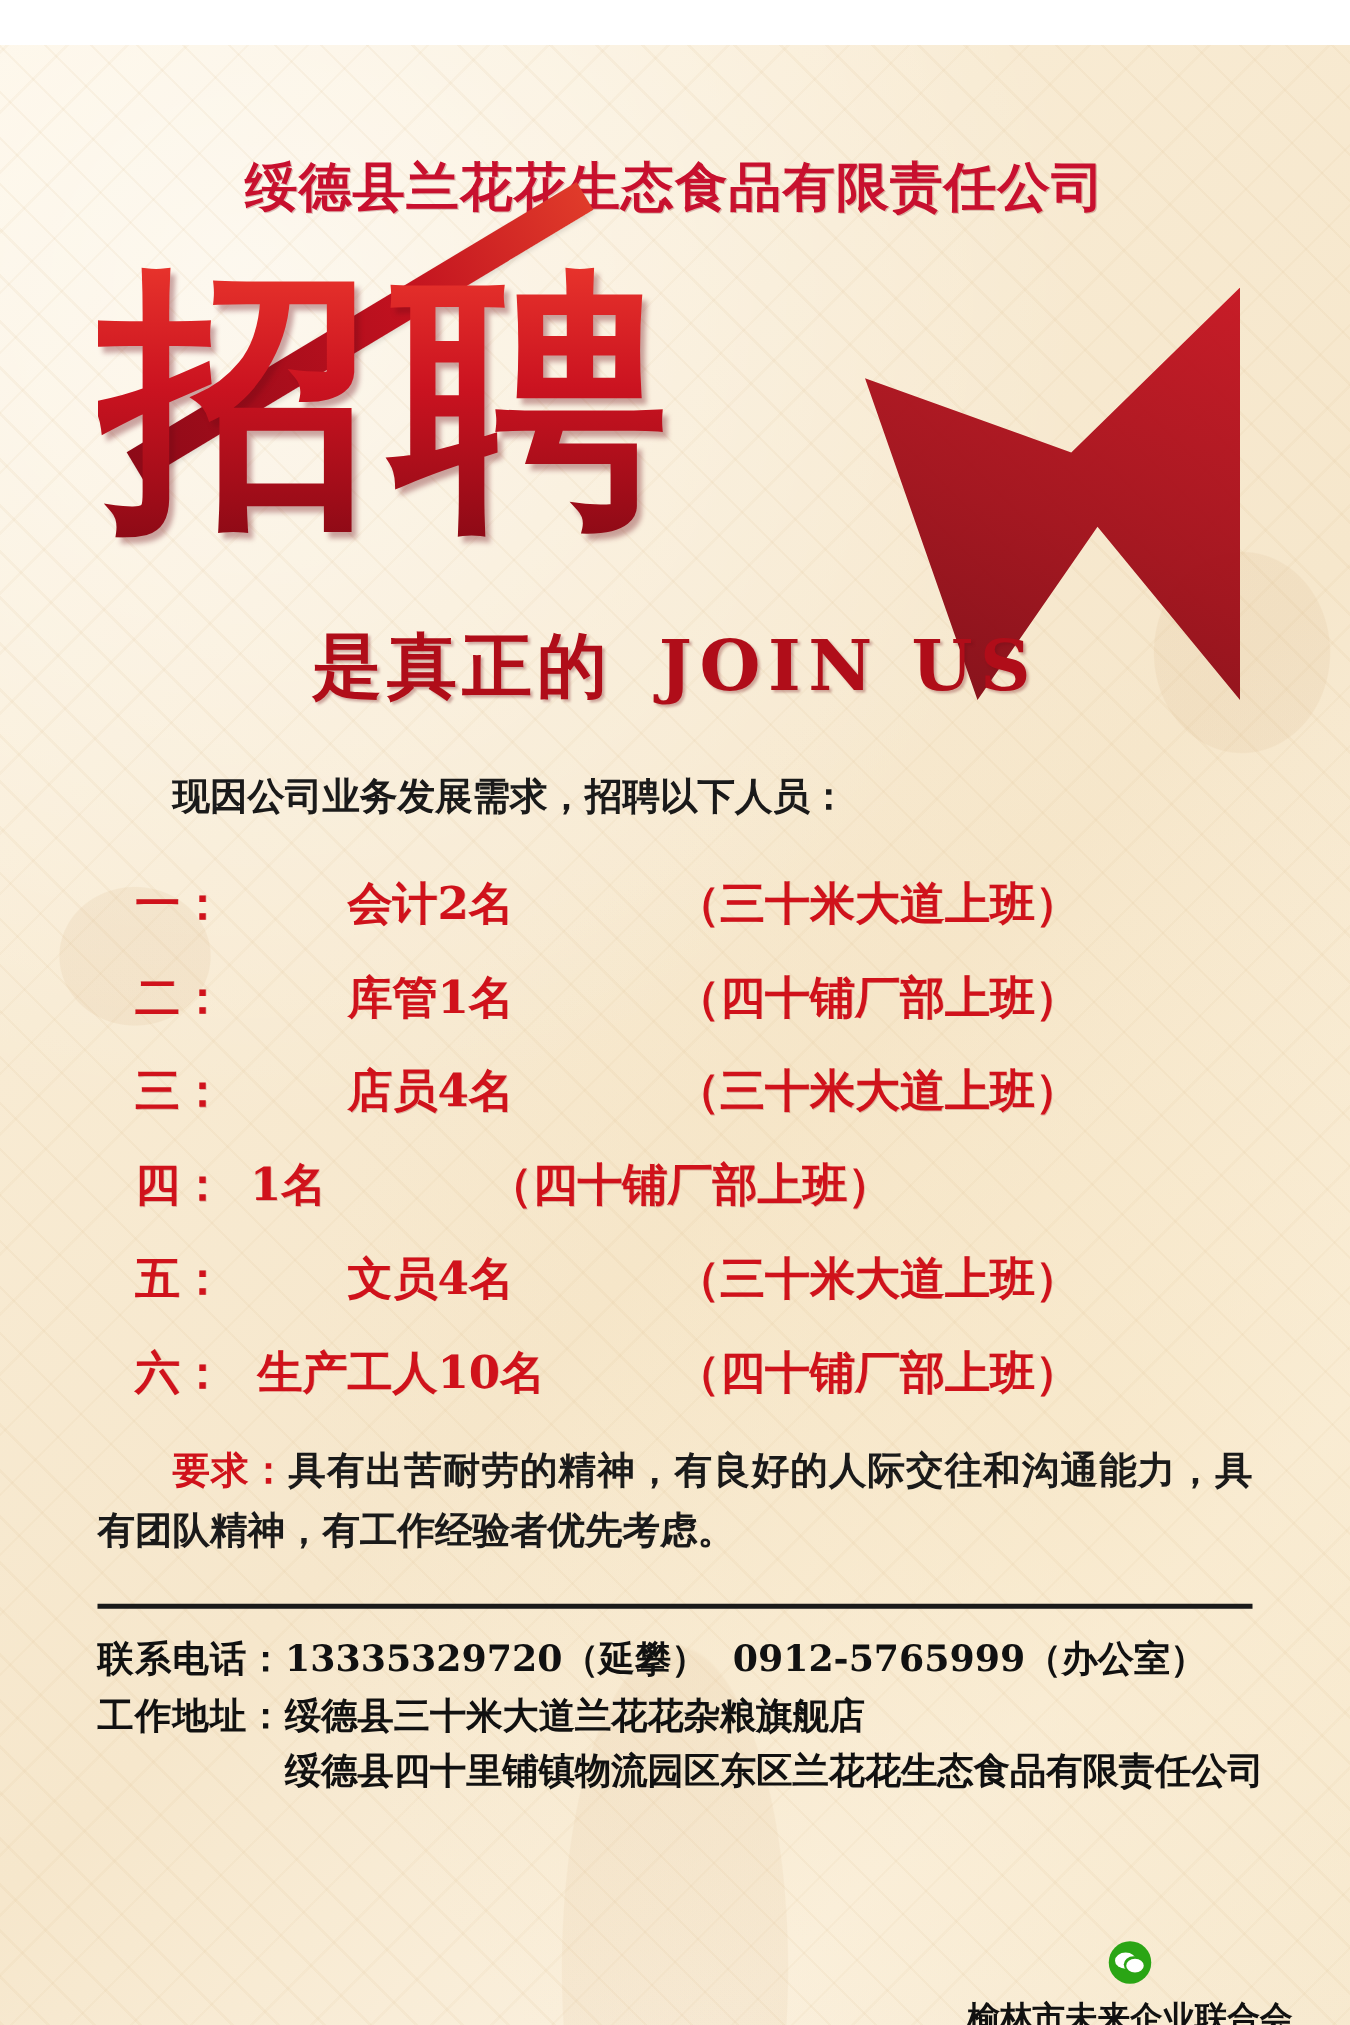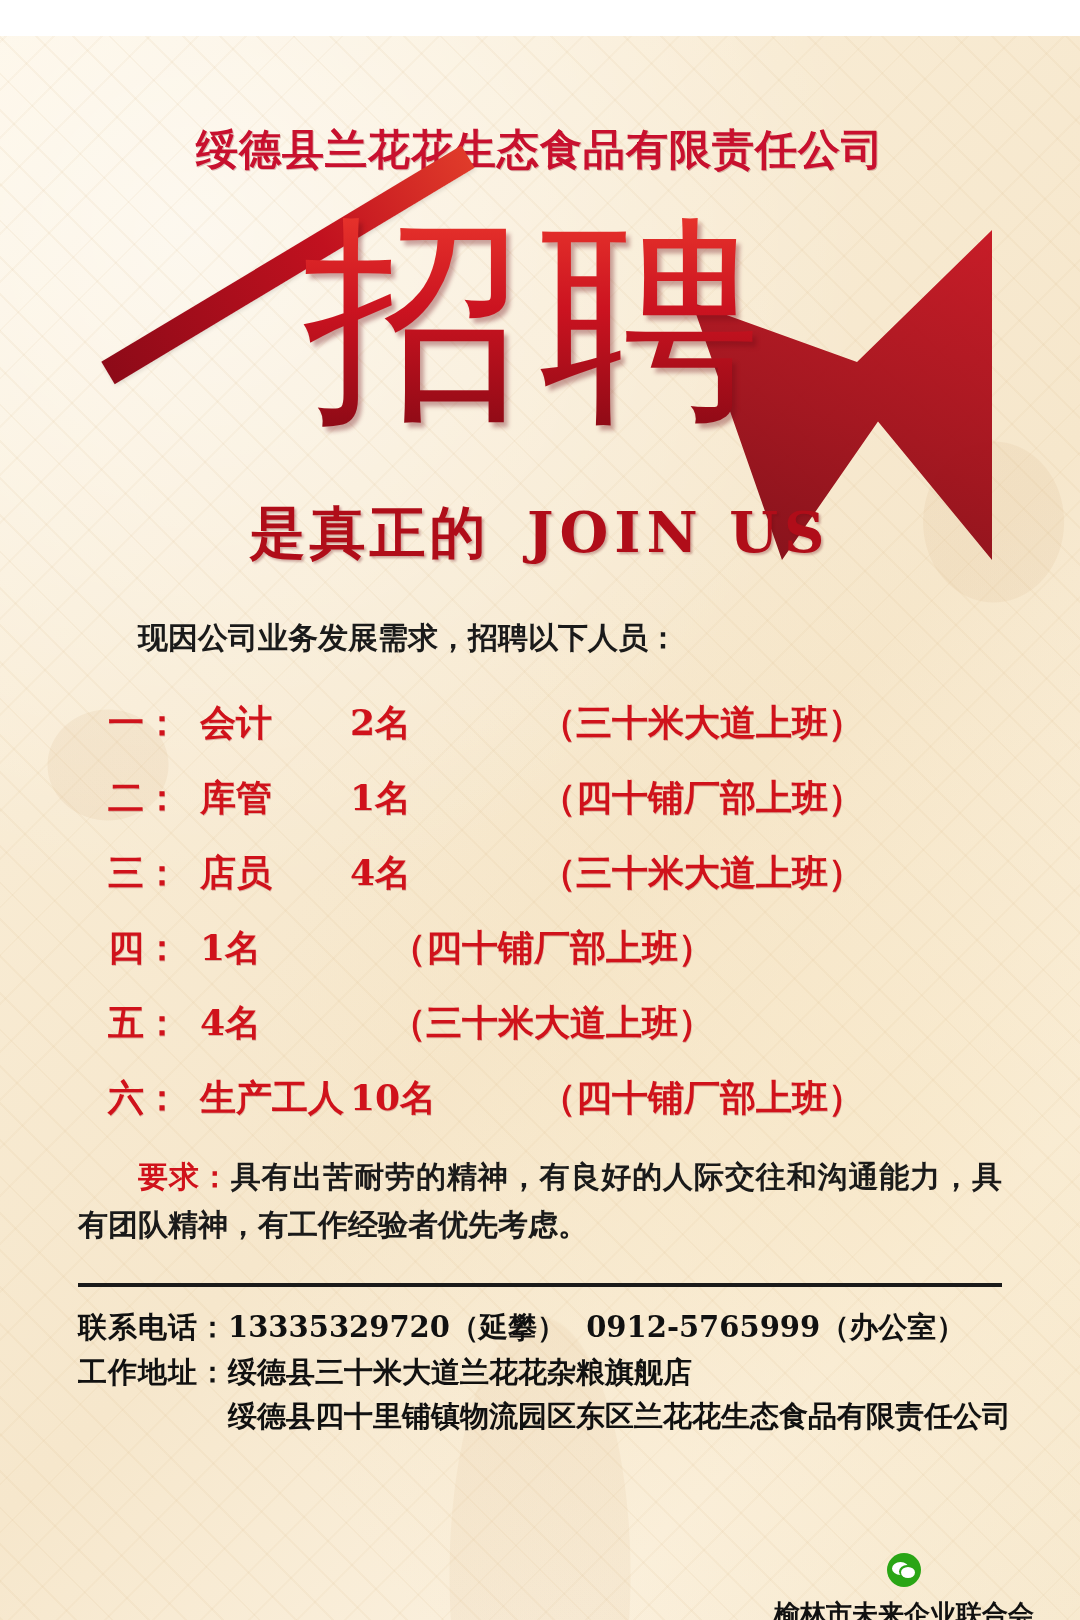--- a/index.html
+++ b/index.html
@@ -77,24 +77,23 @@
     height: 330px;
     background: linear-gradient(200deg, #c5121f 0%, #a00d18 55%, #7d0712 100%);
     clip-path: polygon(100% 0%, 100% 100%, 62% 58%, 30% 100%, 0% 22%, 55% 40%);
     opacity: 0.95;
   }
   .hero .zhaopin {
     position: absolute;
     left: 0;
     right: 0;
     top: 10px;
-    text-align: center;
     font-size: 220px;
     line-height: 1;
-    font-weight: normal;
+    font-weight: bold;
     letter-spacing: 16px;
     color: #c5121f;
     background: linear-gradient(180deg, #e8342c 0%, #cb1320 45%, #8e0a16 100%);
     -webkit-background-clip: text;
     background-clip: text;
     -webkit-text-fill-color: transparent;
     text-shadow: 0 0 0 rgba(0,0,0,0);
     filter: drop-shadow(4px 5px 2px rgba(110,10,20,0.35));
   }
   .hero .joinus {
@@ -145,21 +144,21 @@
     display: flex;
     align-items: baseline;
     color: #d0121b;
     font-weight: bold;
     font-size: 36px;
     margin-bottom: 26px;
     font-family: "DejaVu Serif", "Liberation Serif", serif;
     text-shadow: 0.5px 0.5px 0 rgba(140,10,20,0.25);
   }
   .jobs .idx { width: 92px; padding-left: 30px; }
-  .jobs .title { width: 150px; }
+  .jobs .title { width: 150px; text-align: right; }
   .jobs .count { width: 190px; }
   .jobs .place { white-space: nowrap; }
 
   
   .req {
     margin-top: 30px;
     font-size: 30px;
     line-height: 1.6;
     font-weight: bold;
     color: #1a1a1a;
@@ -273,20 +272,21 @@
         <span class="count">4名</span>
         <span class="place">（三十米大道上班）</span>
       </li>
       <li>
         <span class="idx">四：</span>
         <span class="count">1名</span>
         <span class="place">（四十铺厂部上班）</span>
       </li>
       <li>
         <span class="idx">五：</span>
+        <span class="title">文员</span>
         <span class="count">4名</span>
         <span class="place">（三十米大道上班）</span>
       </li>
       <li>
         <span class="idx">六：</span>
         <span class="title">生产工人</span>
         <span class="count">10名</span>
         <span class="place">（四十铺厂部上班）</span>
       </li>
     </ul>

